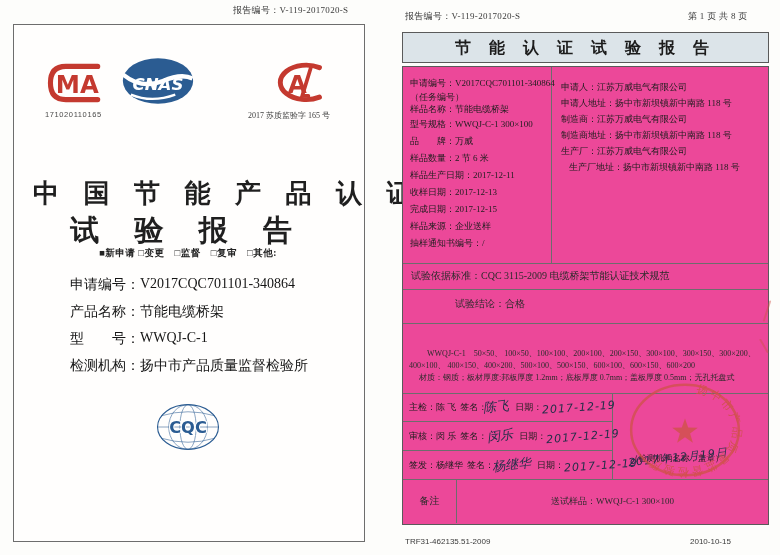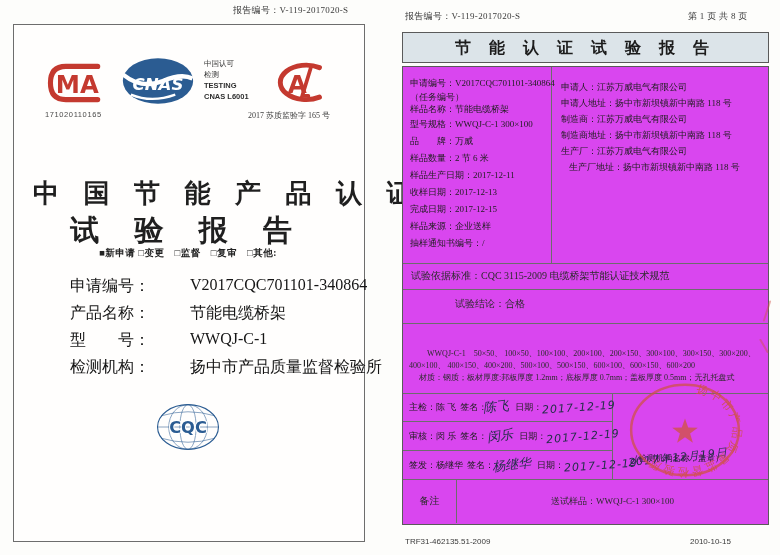--- a/index.html
+++ b/index.html
@@ -4,23 +4,23 @@
 <style>
   html,body{margin:0;padding:0;background:#ffffff;}
   .screen{position:relative;width:780px;height:555px;background:#fdfdfb;overflow:hidden;
           font-family:"Liberation Serif","DejaVu Serif",serif;color:#2b2b2b;}
   .abs{position:absolute;}
   .sans{font-family:"Liberation Sans","DejaVu Sans",sans-serif;}
   .hdr{font-size:9px;color:#3a3a3a;letter-spacing:0.3px;}
   .page-box{border:1px solid #6d6d6d;background:#fffefd;}
   .cover-title{font-size:26px;letter-spacing:9px;text-align:center;color:#1f1f1f;font-weight:600;white-space:nowrap;}
   .checkline{font-size:9.5px;font-weight:bold;letter-spacing:0.5px;color:#222;text-align:center;white-space:nowrap;}
-  .field{font-size:16px;color:#151515;white-space:nowrap;display:flex;gap:40px;}
+  .field{font-size:14px;color:#151515;white-space:nowrap;display:flex;}
   .rtitle{background:#dce4e9;border:1px solid #5a5a5a;text-align:center;font-size:16px;font-weight:600;letter-spacing:7px;line-height:29px;color:#1c1c1c;}
-  .tbl{border:1px solid #5a5a5a;background:#d946ef;position:relative;}
+  .tbl{border:1px solid #5a5a5a;background:#ec4899;position:relative;}
   .row{position:absolute;left:0;width:100%;border-bottom:1px solid #6d6d6d;}
   .line9{font-size:9px;color:#1d1d1d;white-space:nowrap;}
   .line85{font-size:8.5px;color:#1d1d1d;white-space:nowrap;}
   .sig-row{display:flex;align-items:center;font-size:9px;color:#1d1d1d;padding-left:6px;white-space:nowrap;}
   .hand{font-family:"DejaVu Sans","Liberation Sans",sans-serif;font-style:italic;color:#232f49;}
   .stampwrap{pointer-events:none;}
   .edge-mark{width:2px;background:#cf5248;opacity:.45;border-radius:2px;}
 </style>
 </head>
 <body>
@@ -36,26 +36,20 @@
     <text x="52" y="51" text-anchor="middle" font-size="38" font-weight="bold" fill="#c4392f" font-family="DejaVu Sans, sans-serif">MA</text>
   </svg>
   <div class="abs sans" style="left:45px;top:110px;font-size:7.5px;letter-spacing:0.6px;color:#4a4a4a;">171020110165</div>
 
   <svg class="abs" style="left:121px;top:56px;" width="74" height="50" viewBox="0 0 120 80">
     <ellipse cx="60" cy="40" rx="57" ry="37" fill="#2b5c92"></ellipse>
     <path d="M4 30 Q34 54 68 40 Q98 27 116 36" stroke="#ffffff" stroke-width="7" fill="none"></path>
     <text x="60" y="55" text-anchor="middle" font-size="27" font-weight="bold" font-style="italic" fill="#ffffff" font-family="DejaVu Sans, sans-serif">CNAS</text>
     <path d="M16 62 Q50 76 88 62" stroke="#ffffff" stroke-width="4" fill="none"></path>
   </svg>
-  <div class="abs sans" style="left:204px;top:58px;font-size:7.5px;line-height:11px;color:#2e2e2e;">
-    <div>中国认可</div>
-    <div>检测</div>
-    <div style="font-weight:bold;">TESTING</div>
-    <div style="font-weight:bold;">CNAS L6001</div>
-  </div>
 
   <svg class="abs" style="left:270px;top:59px;" width="62" height="48" viewBox="0 0 100 78">
     <path d="M80 14 A42 28 0 1 0 80 62" fill="none" stroke="#c4392f" stroke-width="8" stroke-linecap="round"></path>
     <text x="44" y="56" text-anchor="middle" font-size="40" font-weight="bold" fill="#c4392f" font-family="DejaVu Sans, sans-serif">A</text>
     <path d="M66 14 L52 60 L62 60" fill="none" stroke="#c4392f" stroke-width="6" stroke-linecap="round"></path>
   </svg>
   <div class="abs" style="left:248px;top:110px;font-size:8px;color:#3c3c3c;white-space:nowrap;">2017 苏质监验字 165 号</div>
 
   <div class="abs cover-title" style="left:33px;top:176px;width:310px;">中 国 节 能 产 品 认 证</div>
   <div class="abs cover-title" style="left:33px;top:211px;width:310px;font-size:29px;letter-spacing:14px;">试 验 报 告</div>

